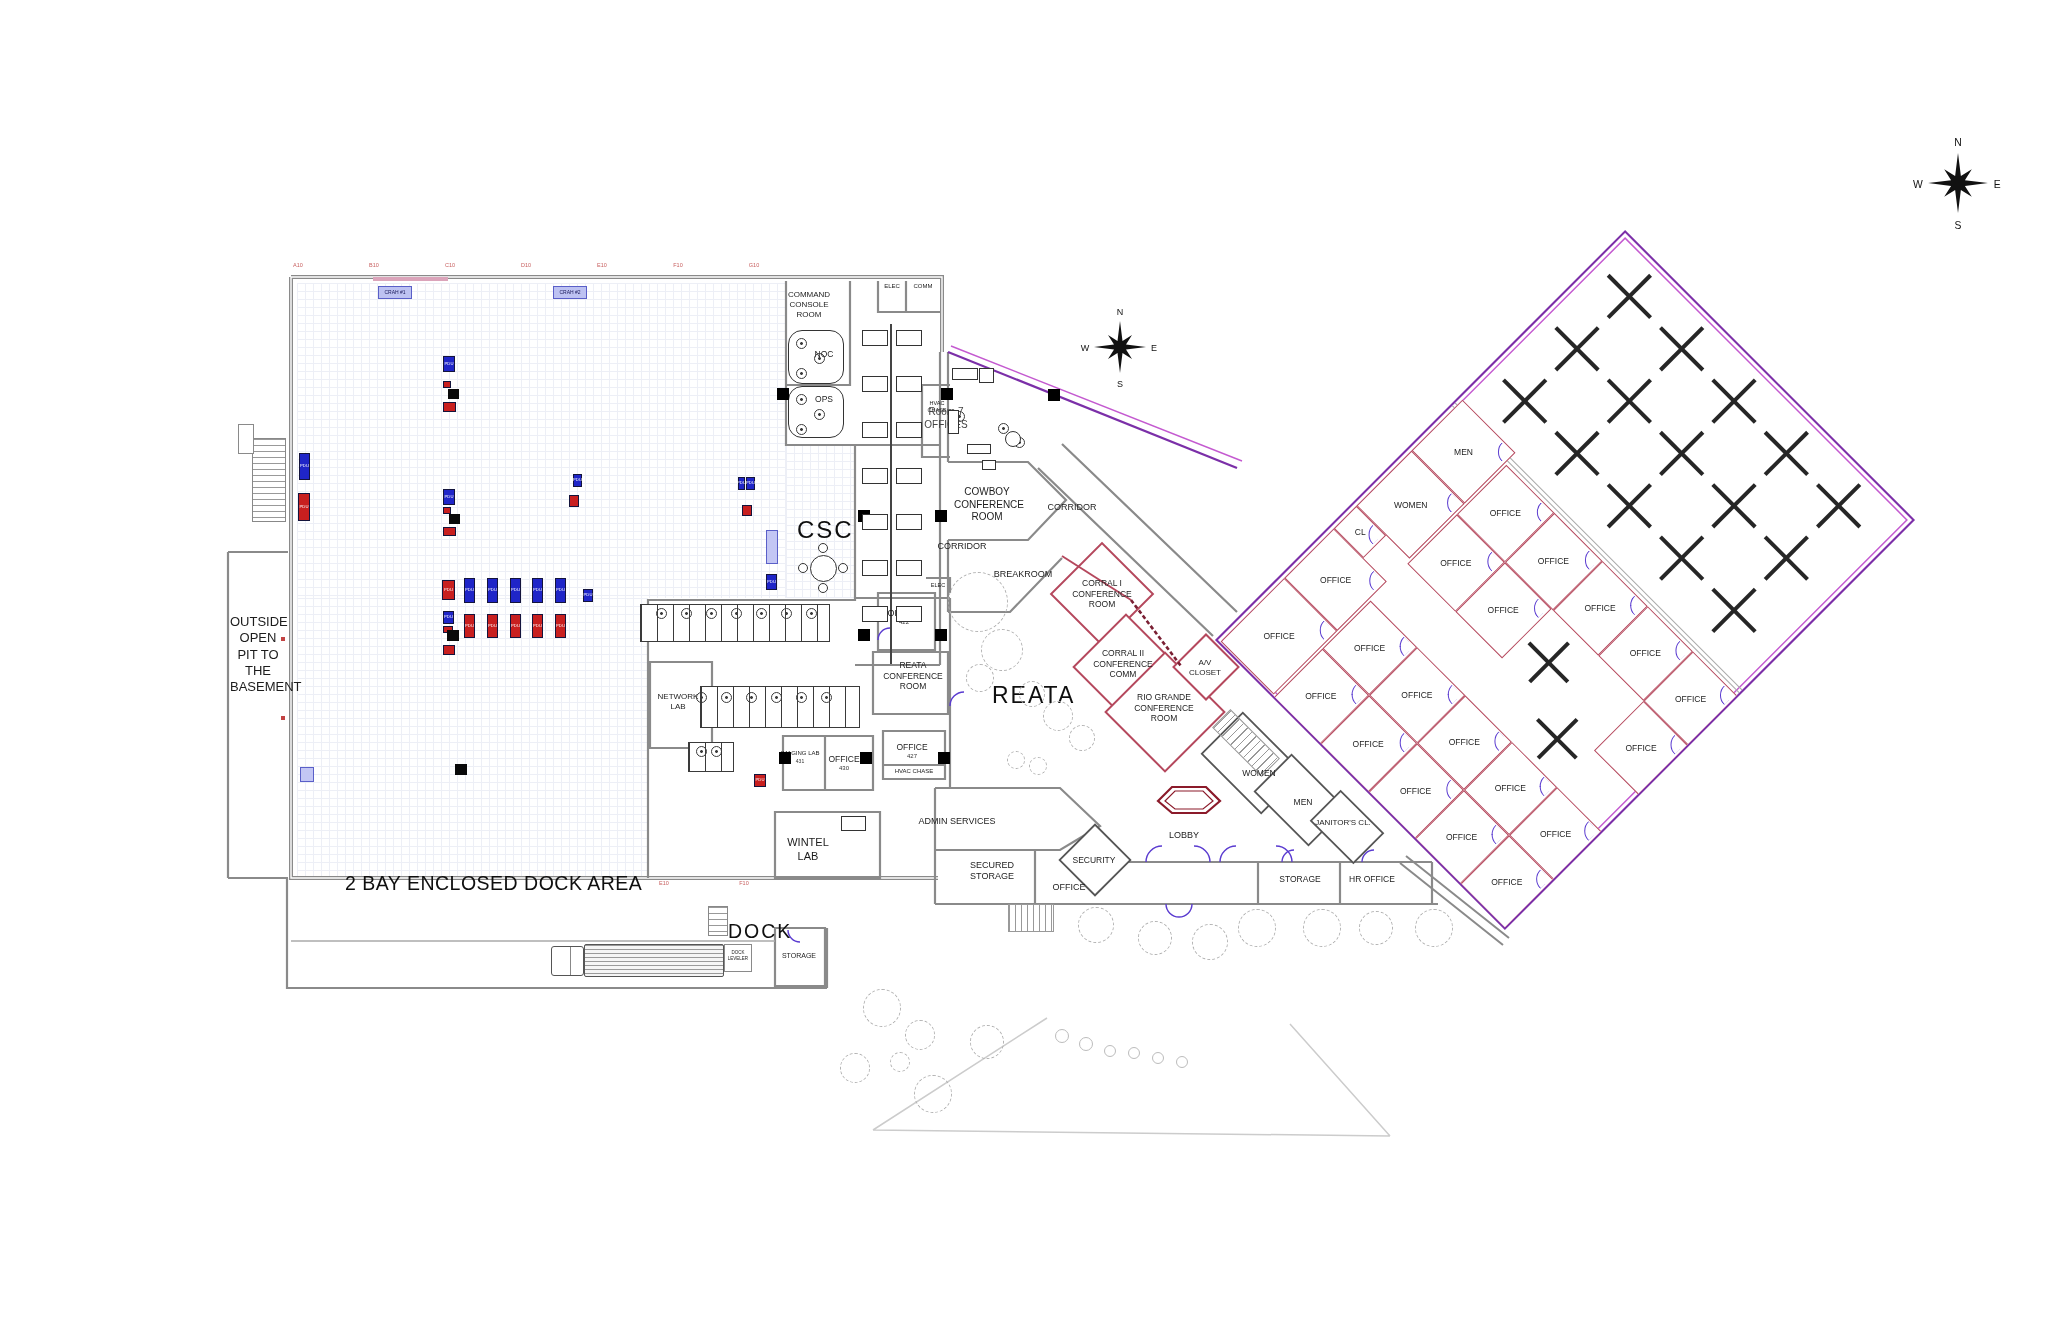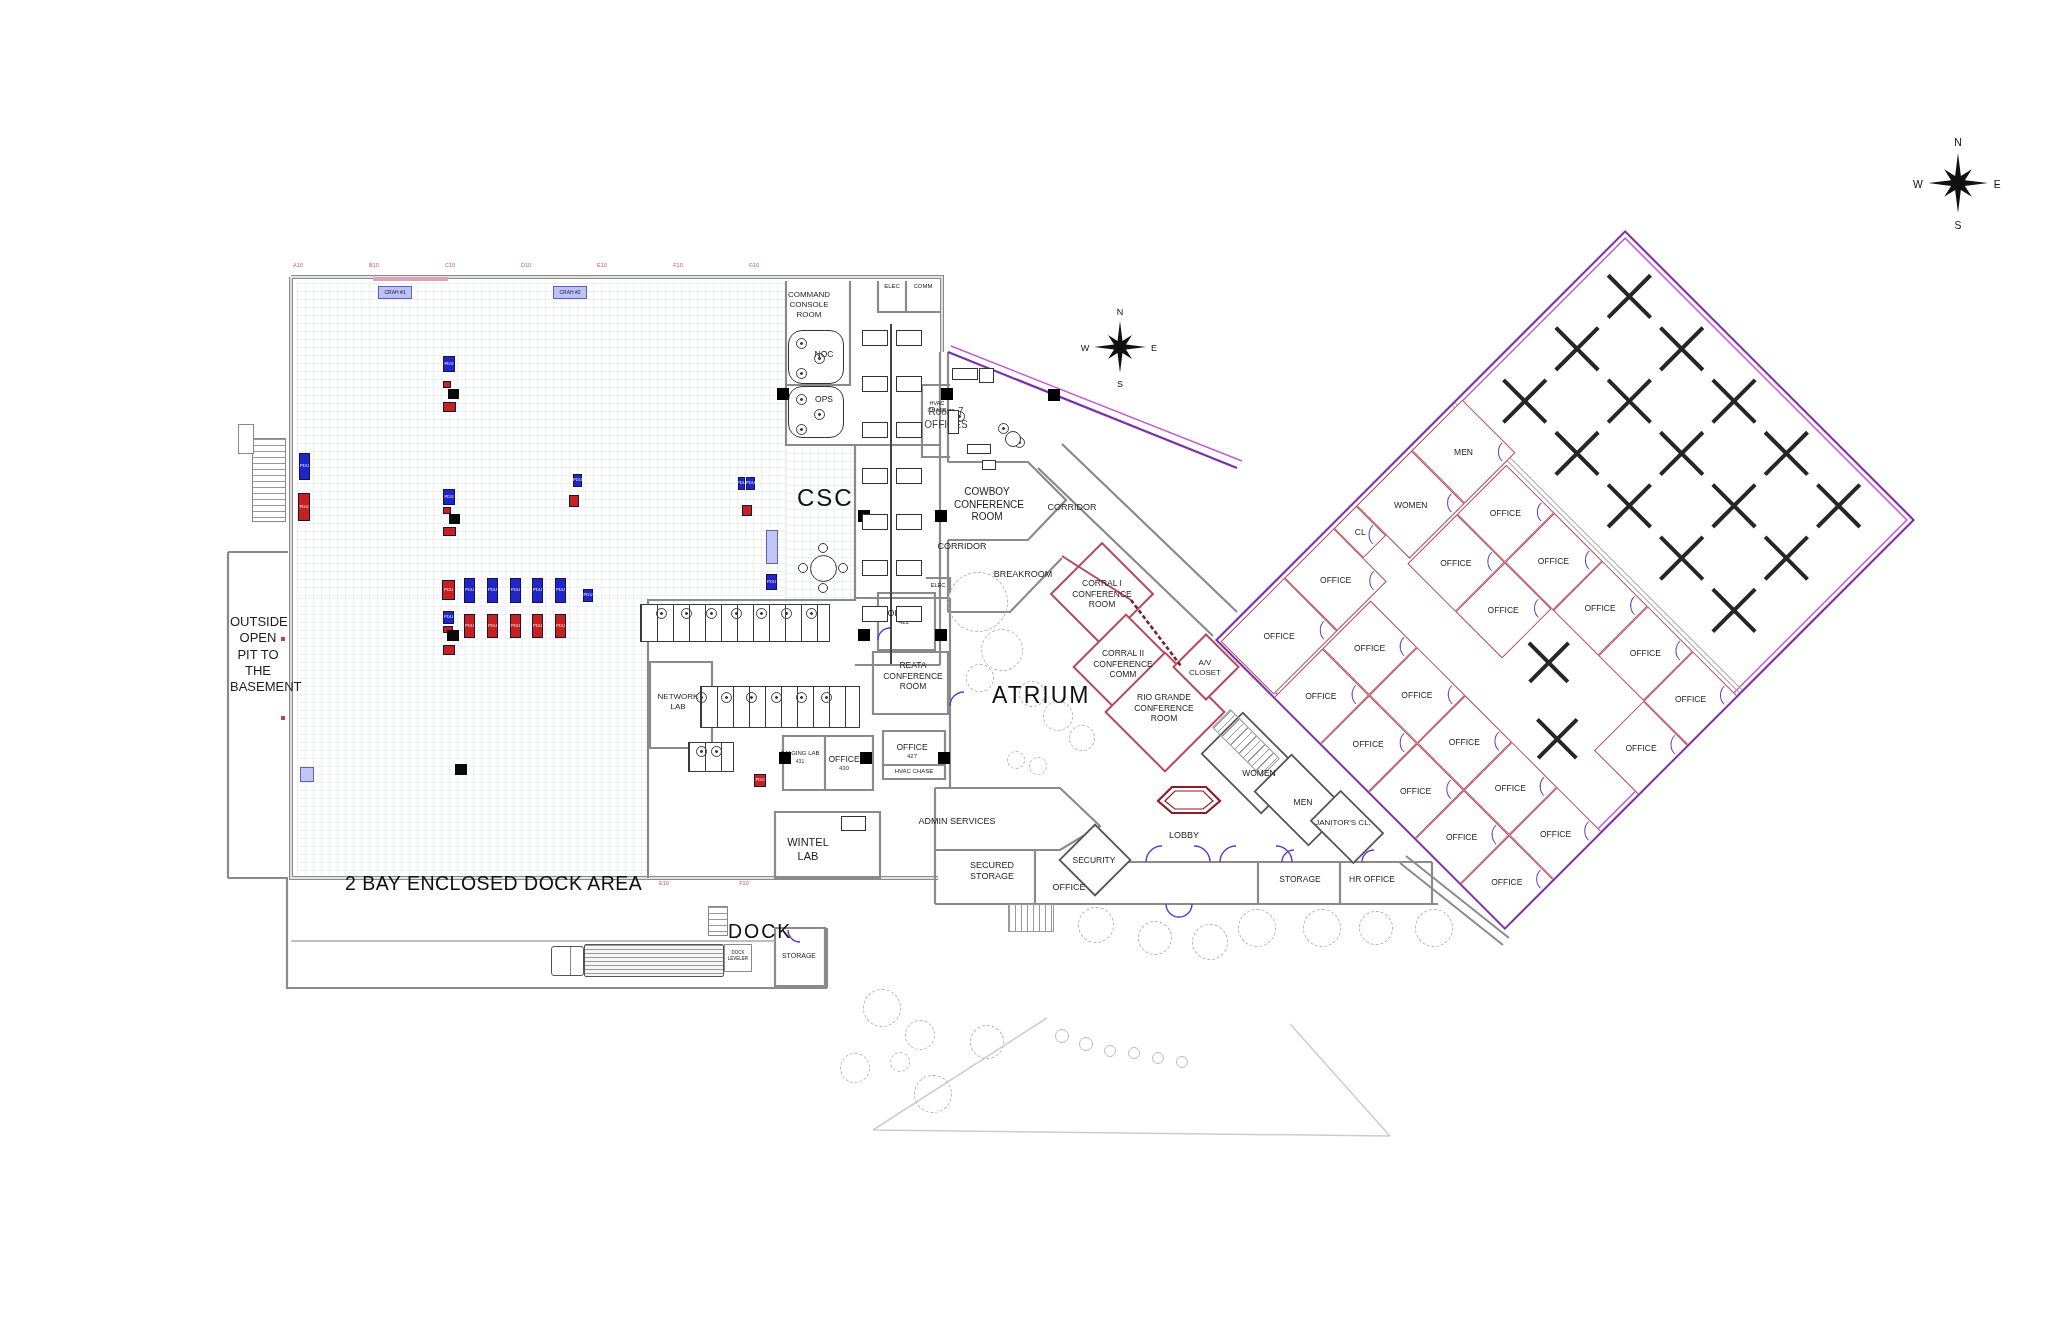--- a/index.html
+++ b/index.html
@@ -269,22 +269,22 @@
   <div class="stair" style="left:708px;top:906px;width:20px;height:30px"></div>
   <div class="stairh" style="left:1008px;top:904px;width:46px;height:28px"></div>
   <div class="stairh" style="left:1211px;top:730px;width:70px;height:26px;transform:rotate(45deg)"></div>
 
   <div class="truck-trailer"></div>
   <div class="truck-cab"></div>
 
   <div class="roomrect" style="left:724px;top:944px;width:28px;height:28px"></div>
   <div class="lb" style="left:725px;top:950px;width:26px;font-size:4.5px">DOCK LEVELER</div>
 
-  <div class="bigl" style="left:797px;top:484px">CSC</div>
-  <div class="bigl" style="left:992px;top:682px;font-size:23px">ATRIUM</div>
+  <div class="bigl" style="left:797px;top:516px">CSC</div>
+  <div class="bigl" style="left:992px;top:682px;font-size:23px">REATA</div>
   <div class="bigl" style="left:345px;top:872px;font-size:19.5px;letter-spacing:0.5px">2 BAY ENCLOSED DOCK AREA</div>
   <div class="bigl" style="left:728px;top:920px;font-size:19.5px">DOCK</div>
 
   <div class="lb" style="left:779px;top:290px;width:60px;font-size:8px">COMMAND CONSOLE ROOM</div>
   <div class="lb" style="left:812px;top:349px;width:24px;font-size:8.5px">NOC</div>
   <div class="lb" style="left:812px;top:394px;width:24px;font-size:8.5px">OPS</div>
   <div class="lb" style="left:879px;top:283px;width:26px;font-size:6px">ELEC</div>
   <div class="lb" style="left:905px;top:283px;width:36px;font-size:6px">COMM</div>
   <div class="lb" style="left:923px;top:400px;width:28px;font-size:5.5px">HVAC CHASE</div>
   <div class="lb" style="left:917px;top:406px;width:58px;font-size:10px;color:#444">Room 7 OFFICES</div>

